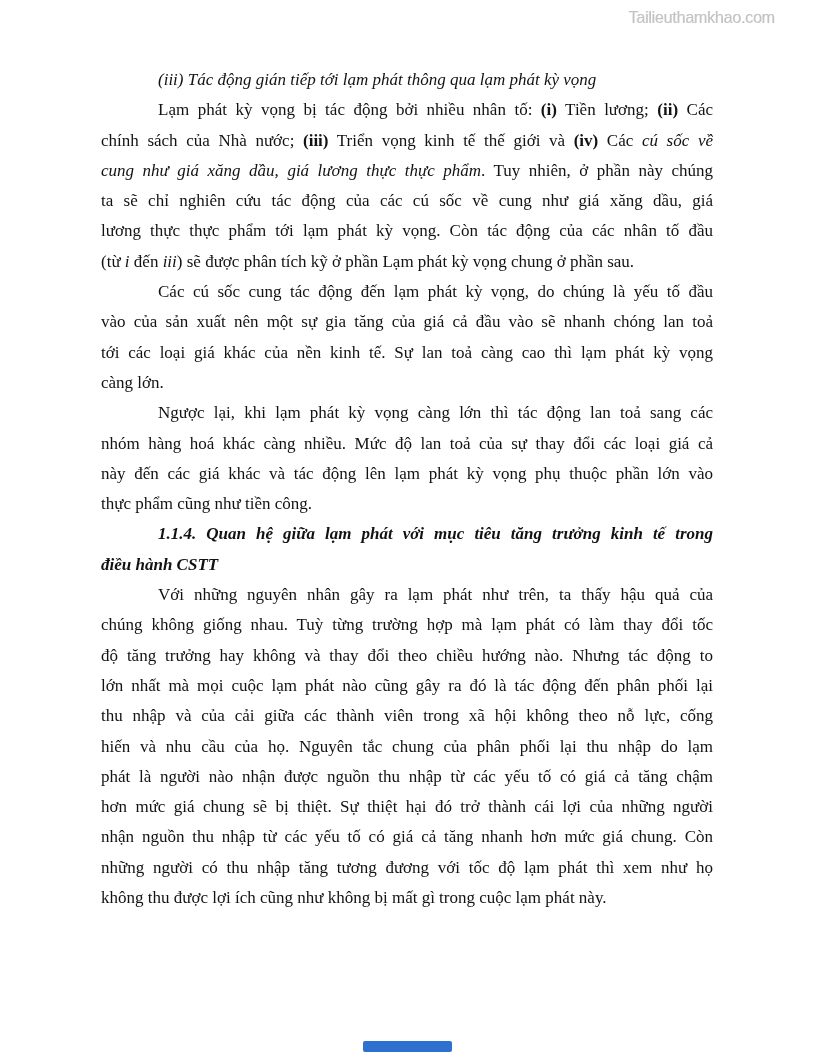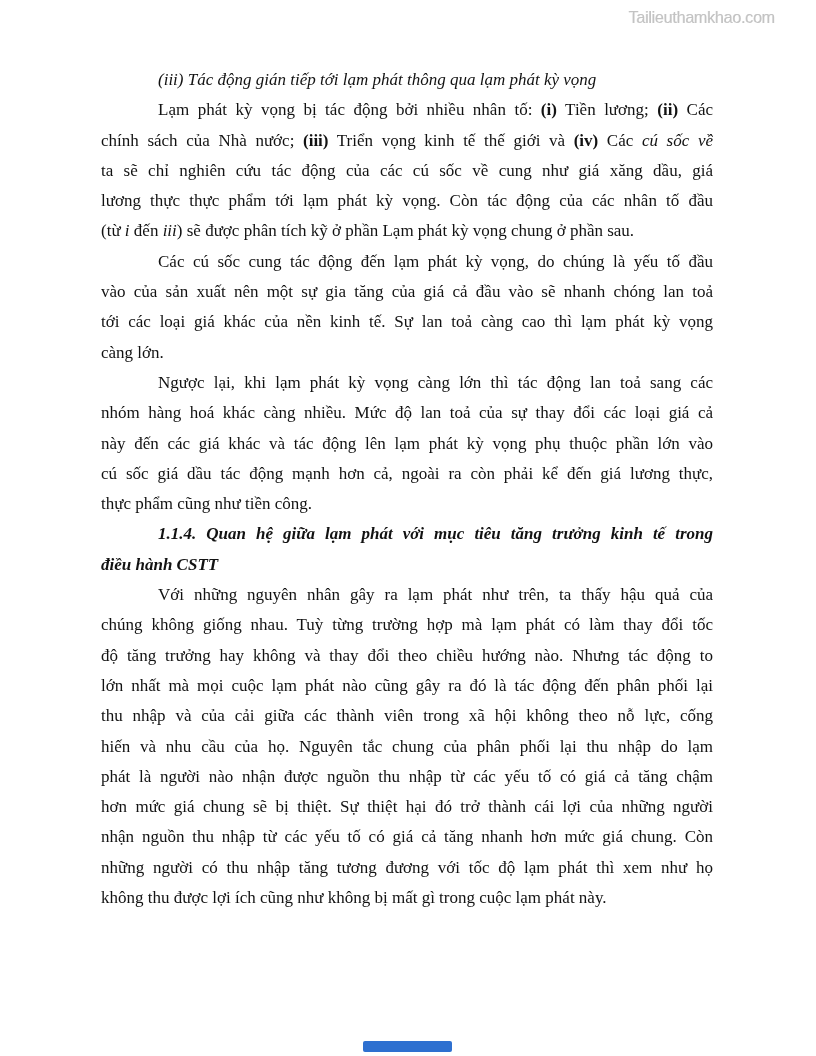--- a/index.html
+++ b/index.html
@@ -50,31 +50,31 @@
 </head>
 <body>
 
 <div class="page">
   <div class="watermark">Tailieuthamkhao.com</div>
   <div class="pageno">19</div>
   <div class="text-column">
       <div class="line indent last"><span class="i">(iii) Tác động gián tiếp tới lạm phát thông qua lạm phát kỳ vọng</span></div>
       <div class="line indent"><span>Lạm phát kỳ vọng bị tác động bởi nhiều nhân tố: </span><span class="b">(i)</span><span> Tiền lương; </span><span class="b">(ii)</span><span> Các</span></div>
       <div class="line"><span>chính sách của Nhà nước; </span><span class="b">(iii)</span><span> Triển vọng kinh tế thế giới và </span><span class="b">(iv)</span><span> Các </span><span class="i">cú sốc về</span></div>
+      <div class="line"><span class="i">cung như giá xăng dầu, giá lương thực thực phẩm</span><span>. Tuy nhiên, ở phần này chúng</span></div>
       <div class="line"><span>ta sẽ chỉ nghiên cứu tác động của các cú sốc về cung như giá xăng dầu, giá</span></div>
       <div class="line"><span>lương thực thực phẩm tới lạm phát kỳ vọng. Còn tác động của các nhân tố đầu</span></div>
       <div class="line last"><span>(từ </span><span class="i">i</span><span> đến </span><span class="i">iii</span><span>) sẽ được phân tích kỹ ở phần Lạm phát kỳ vọng chung ở phần sau.</span></div>
       <div class="line indent"><span>Các cú sốc cung tác động đến lạm phát kỳ vọng, do chúng là yếu tố đầu</span></div>
       <div class="line"><span>vào của sản xuất nên một sự gia tăng của giá cả đầu vào sẽ nhanh chóng lan toả</span></div>
       <div class="line"><span>tới các loại giá khác của nền kinh tế. Sự lan toả càng cao thì lạm phát kỳ vọng</span></div>
       <div class="line last"><span>càng lớn.</span></div>
       <div class="line indent"><span>Ngược lại, khi lạm phát kỳ vọng càng lớn thì tác động lan toả sang các</span></div>
       <div class="line"><span>nhóm hàng hoá khác càng nhiều. Mức độ lan toả của sự thay đổi các loại giá cả</span></div>
       <div class="line"><span>này đến các giá khác và tác động lên lạm phát kỳ vọng phụ thuộc phần lớn vào</span></div>
-      <div class="line"><span>cú sốc giá dầu tác động mạnh hơn cả, ngoài ra còn phải kể đến giá lương thực,</span></div>
       <div class="line last"><span>thực phẩm cũng như tiền công.</span></div>
       <div class="line indent"><span class="b i">1.1.4. Quan hệ giữa lạm phát với mục tiêu tăng trưởng kinh tế trong</span></div>
       <div class="line last"><span class="b i">điều hành CSTT</span></div>
       <div class="line indent"><span>Với những nguyên nhân gây ra lạm phát như trên, ta thấy hậu quả của</span></div>
       <div class="line"><span>chúng không giống nhau. Tuỳ từng trường hợp mà lạm phát có làm thay đổi tốc</span></div>
       <div class="line"><span>độ tăng trưởng hay không và thay đổi theo chiều hướng nào. Nhưng tác động to</span></div>
       <div class="line"><span>lớn nhất mà mọi cuộc lạm phát nào cũng gây ra đó là tác động đến phân phối lại</span></div>
       <div class="line"><span>thu nhập và của cải giữa các thành viên trong xã hội không theo nỗ lực, cống</span></div>
       <div class="line"><span>hiến và nhu cầu của họ. Nguyên tắc chung của phân phối lại thu nhập do lạm</span></div>
       <div class="line"><span>phát là người nào nhận được nguồn thu nhập từ các yếu tố có giá cả tăng chậm</span></div>

